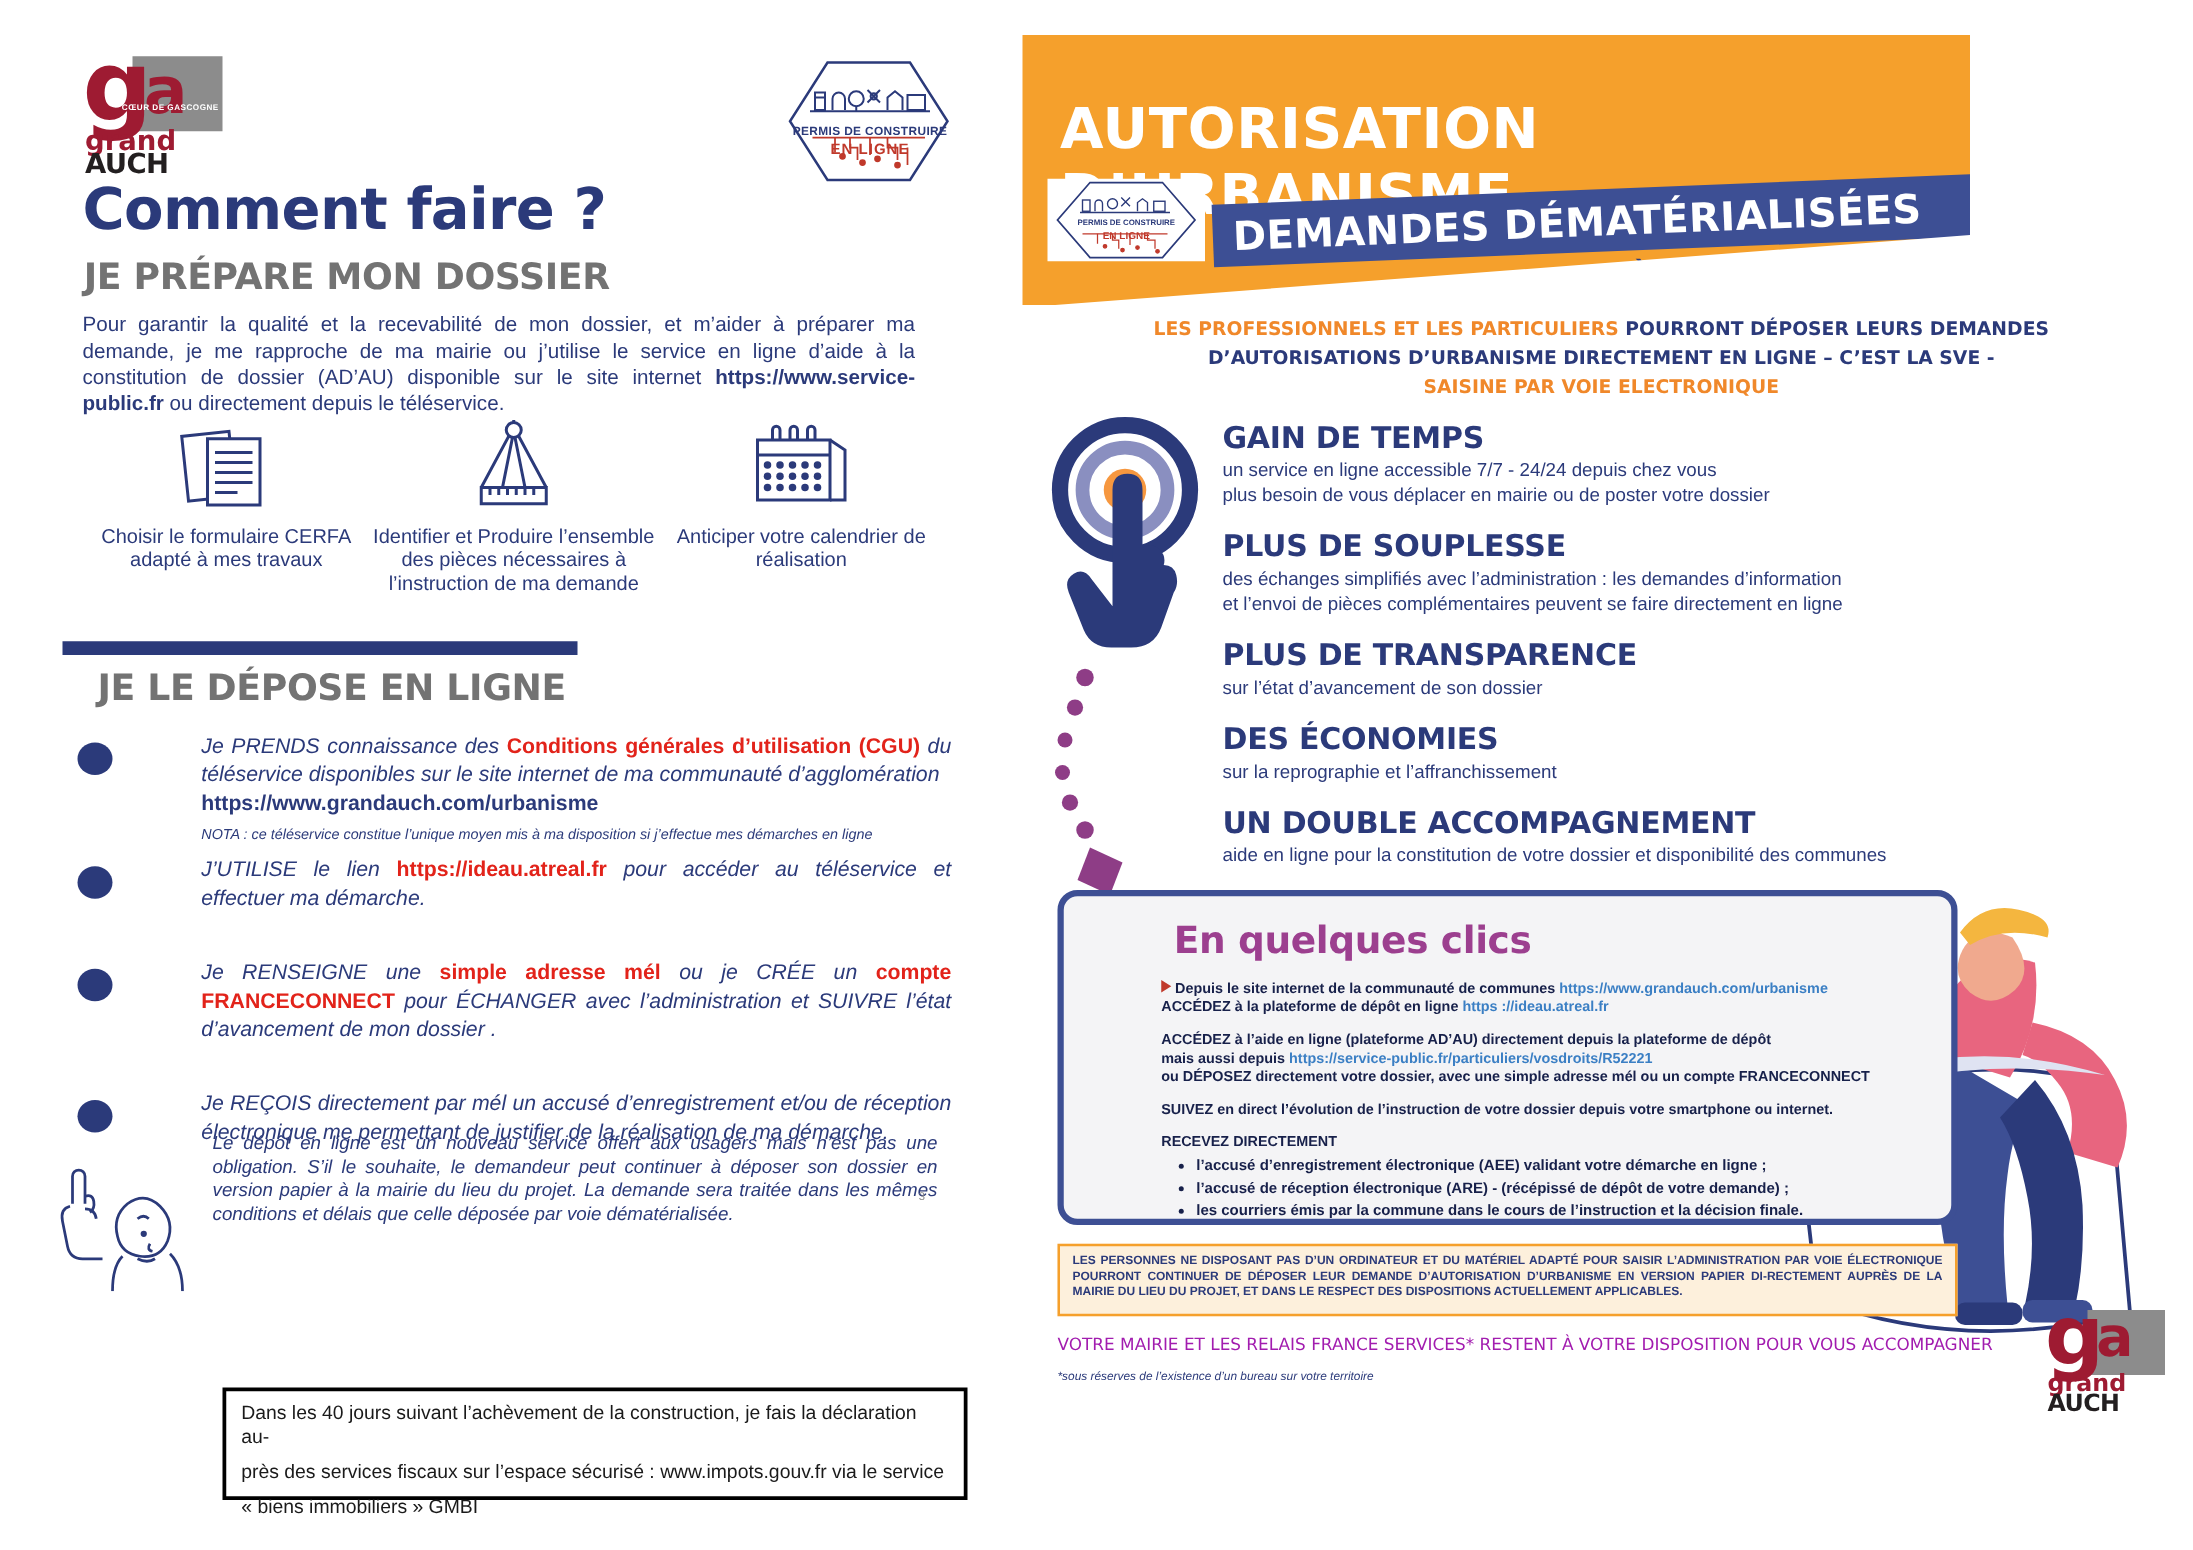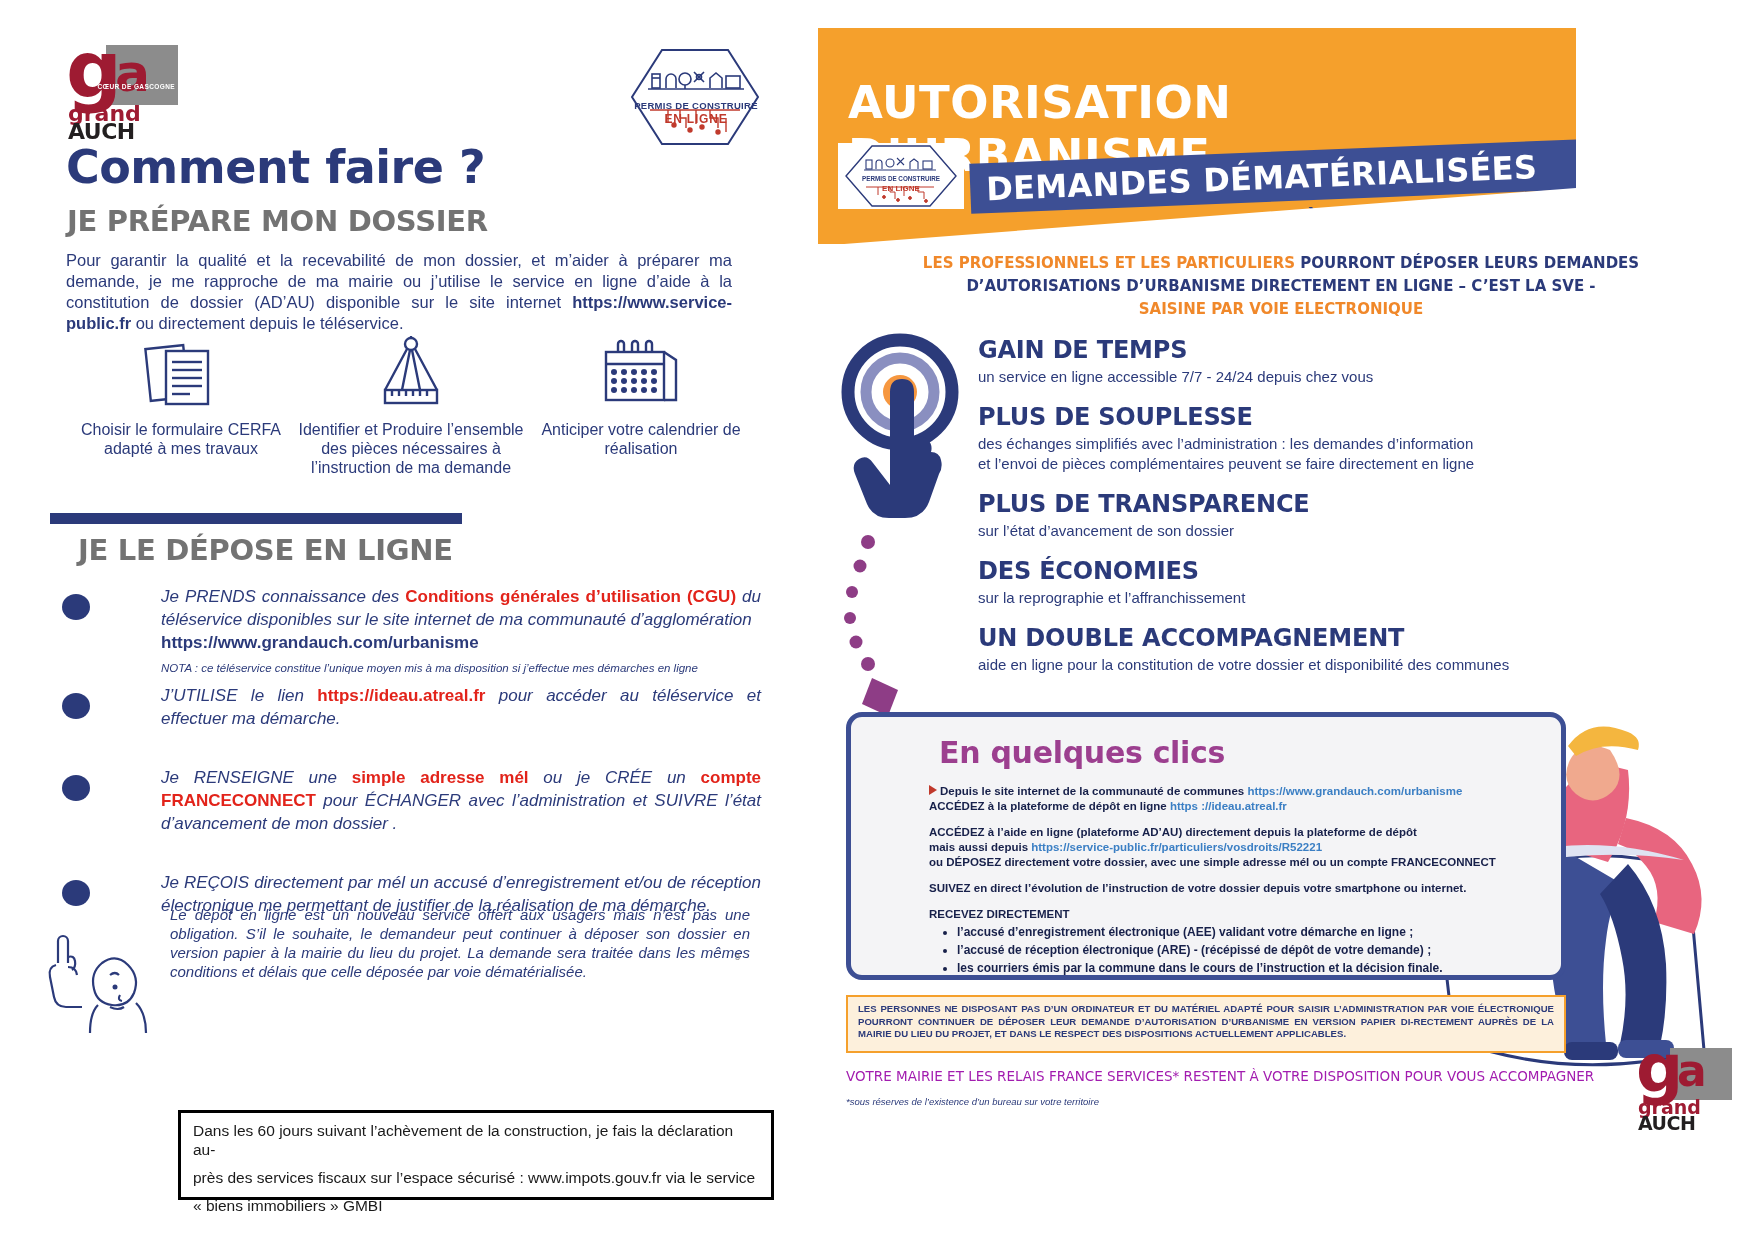--- a/index.html
+++ b/index.html
@@ -292,21 +292,21 @@
           <path d="M58 82 q-8 8 -8 28"></path>
           <path d="M96 80 q10 10 10 30"></path>
         </g>
       </svg>
       <div class="note-txt">Le dépôt en ligne est un nouveau service offert aux usagers mais n’est pas une obligation. S’il le souhaite, le demandeur peut continuer à déposer son dossier en version papier à la mairie du lieu du projet. La demande sera traitée dans les mêmes conditions et délais que celle déposée par voie dématérialisée.</div>
     </div>
 
     <div class="pgnum">3</div>
 
     <div class="gmbi-box">
-      <p>Dans les 60 jours suivant l’achèvement de la construction, je fais la déclaration au-</p>
+      <p>Dans les 40 jours suivant l’achèvement de la construction, je fais la déclaration au-</p>
       <p>près des services fiscaux sur l’espace sécurisé : www.impots.gouv.fr via le service</p>
       <p>« biens  immobiliers » GMBI</p>
     </div>
   </div>
 
   <div class="right">
 
     <div class="hero">
       <div class="hero-title">AUTORISATION D’URBANISME</div>
       <div class="hero-logo">
@@ -361,20 +361,21 @@
             <circle cx="30" cy="334" r="7"></circle>
           <path d="M34 348 l26 12 -10 26 -26 -12 z"></path>
         </g>
       </svg>
     </div>
 
     <div class="benefits">
       <div class="ben">
         <h3>GAIN DE TEMPS</h3>
         <p>un service en ligne accessible 7/7 - 24/24 depuis chez vous</p>
+        <p>plus besoin de vous déplacer en mairie ou de poster votre dossier</p>
       </div>
       <div class="ben">
         <h3>PLUS DE SOUPLESSE</h3>
         <p>des échanges simplifiés avec l’administration : les demandes d’information</p>
         <p>et l’envoi de pièces complémentaires peuvent se faire directement en ligne</p>
       </div>
       <div class="ben">
         <h3>PLUS DE TRANSPARENCE</h3>
         <p>sur l’état d’avancement de son dossier</p>
       </div>

